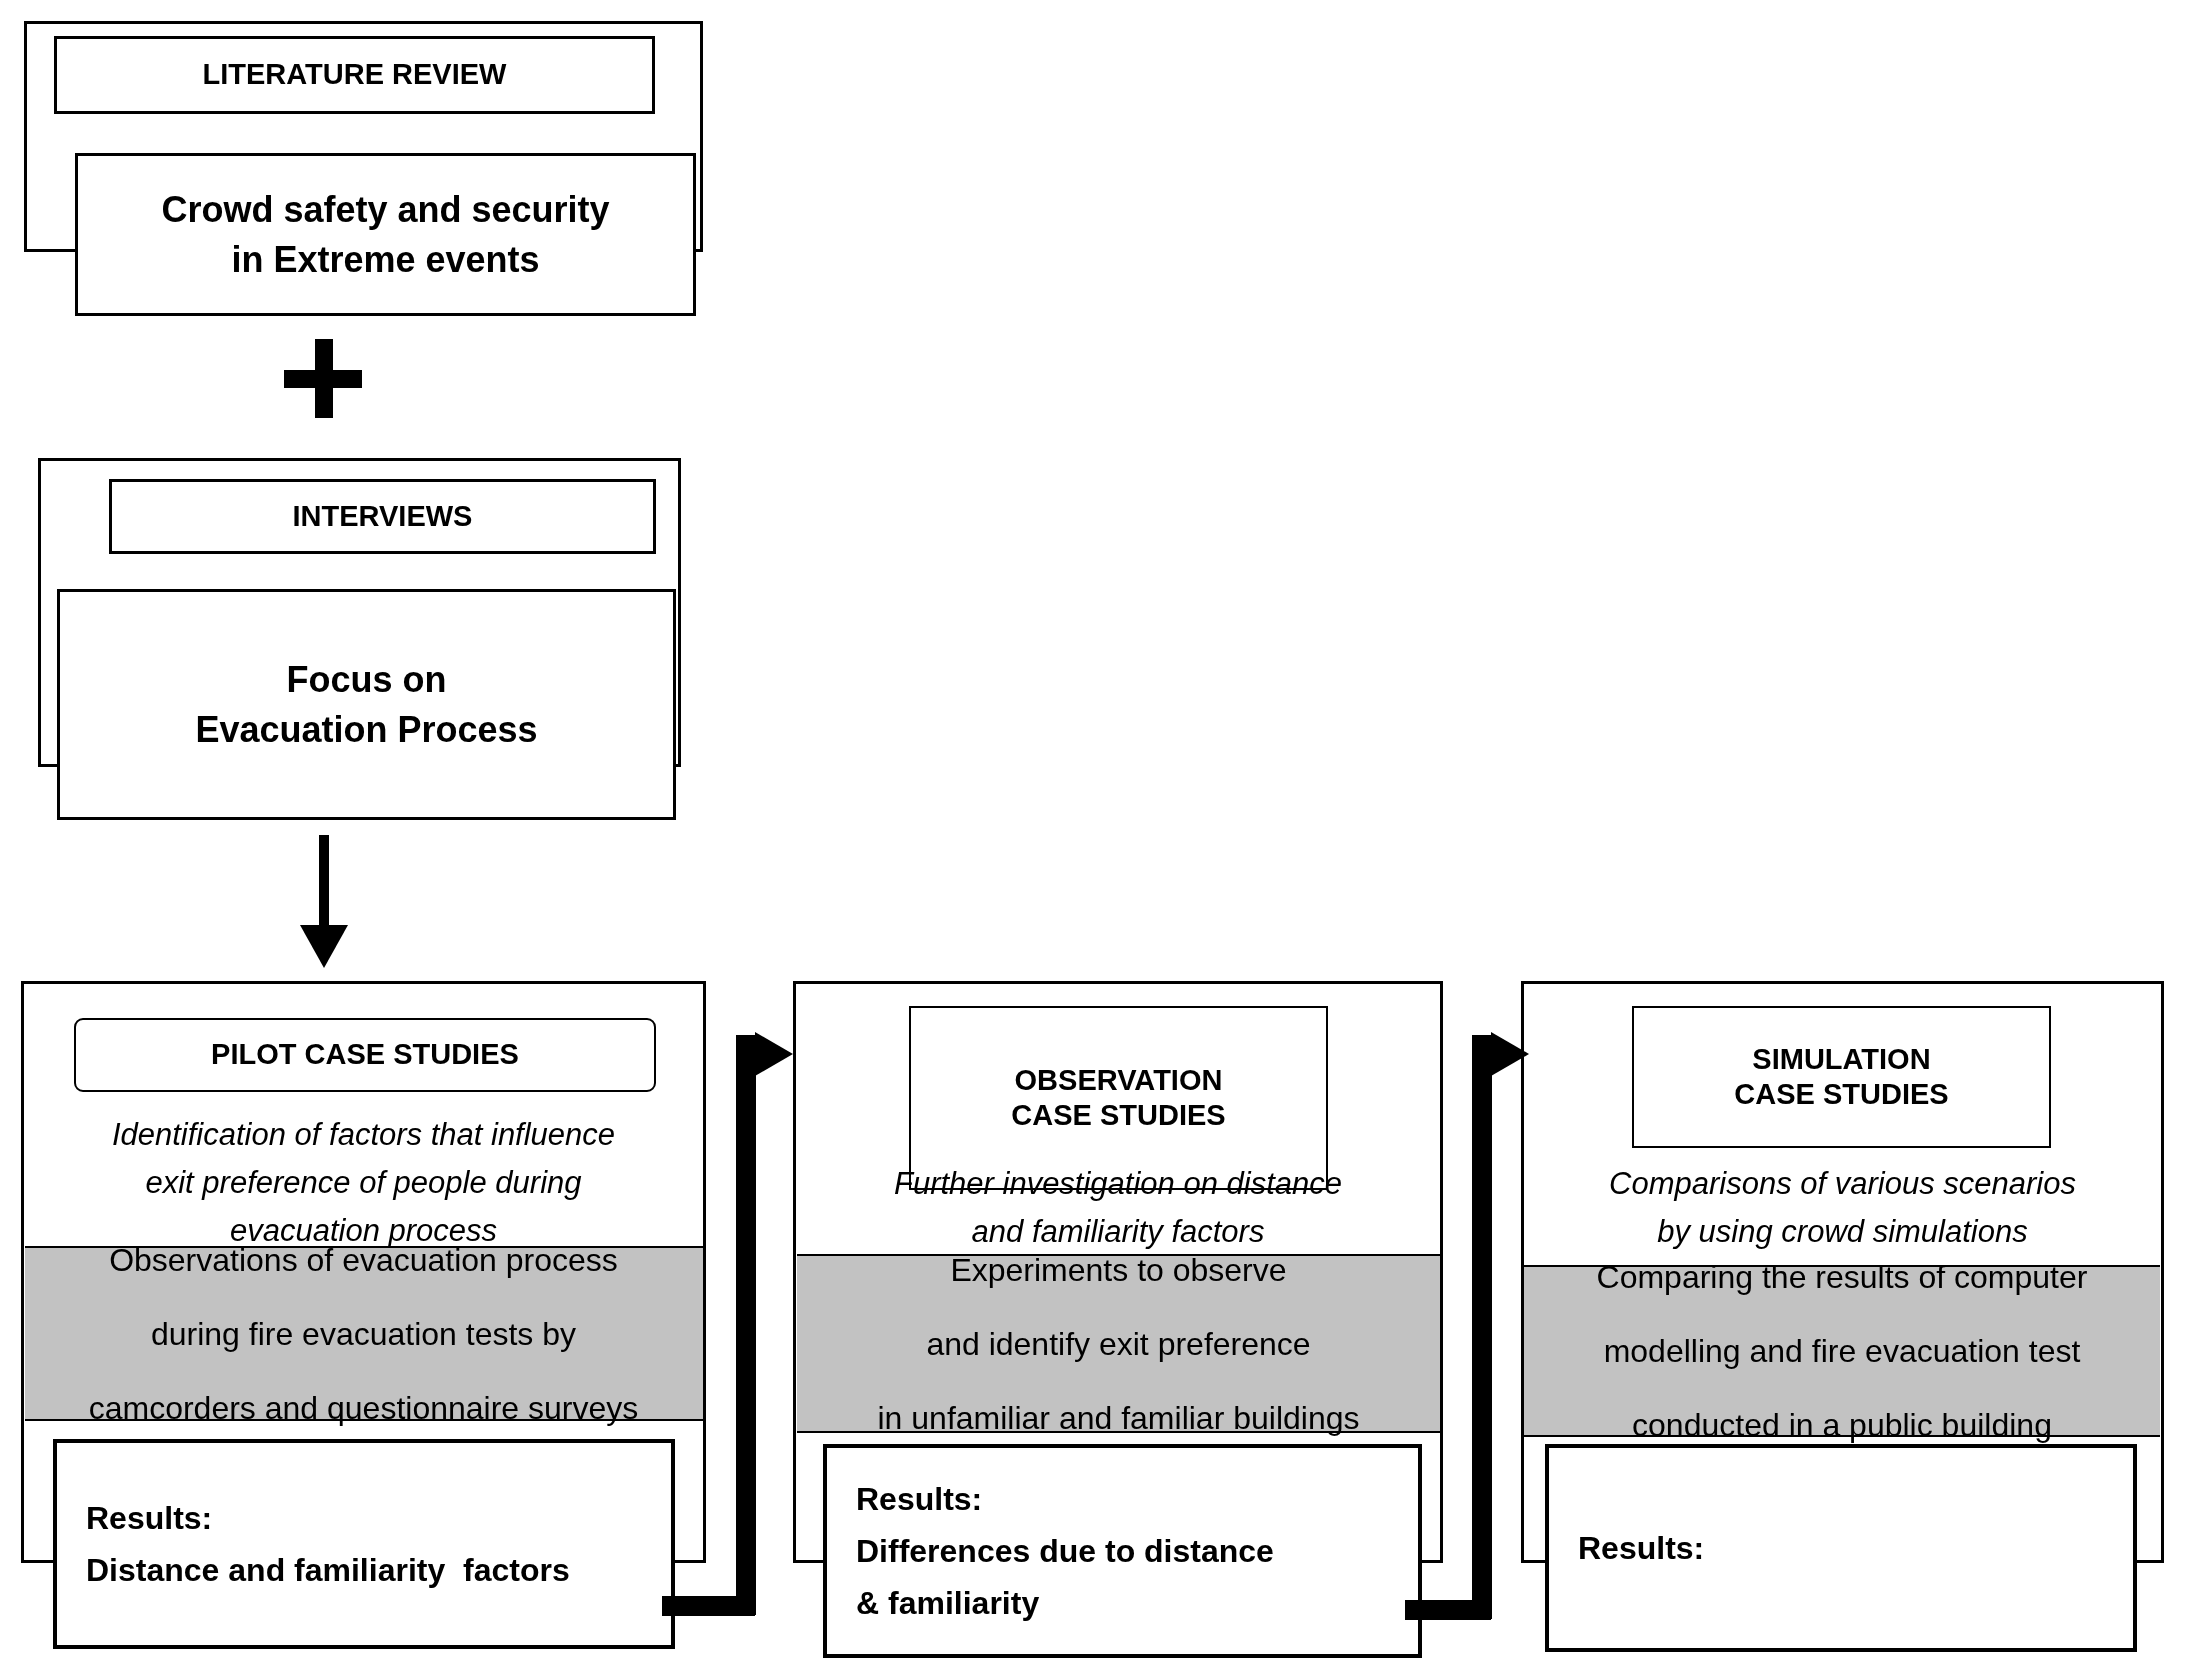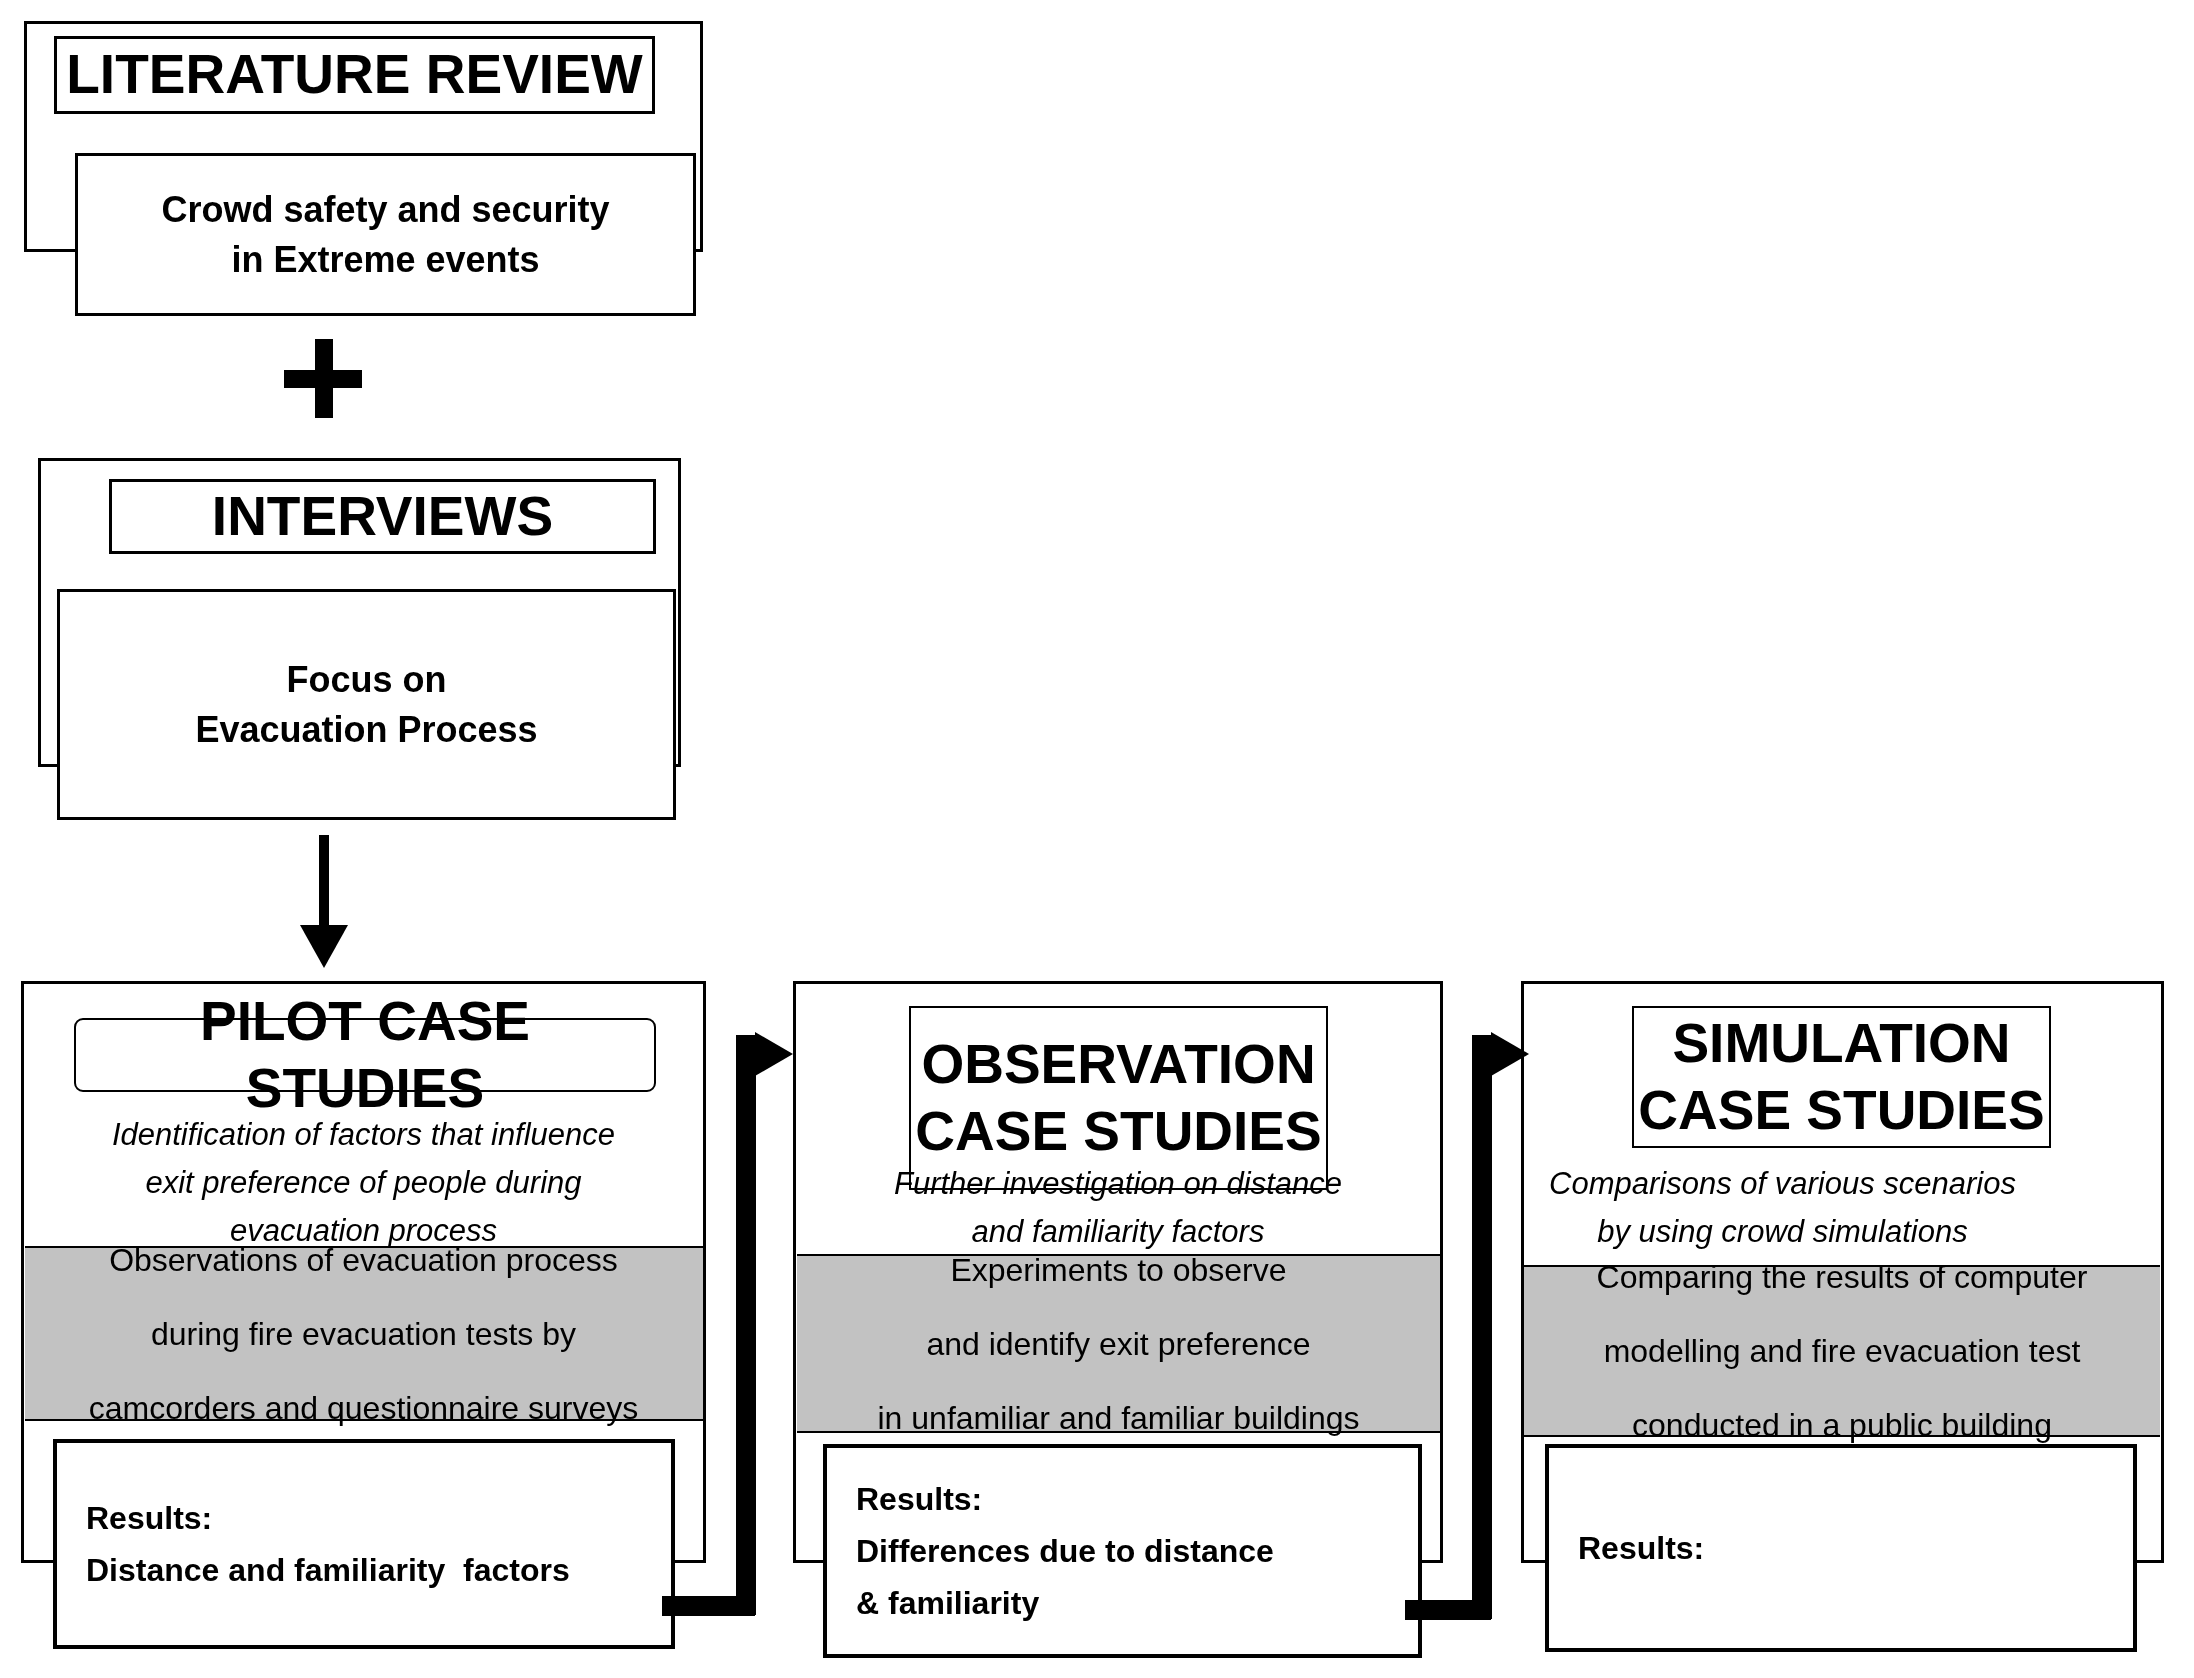--- a/index.html
+++ b/index.html
@@ -25,21 +25,21 @@
   .outer-box { z-index: 1; }
   .inner-box {
     z-index: 2;
     display: flex;
     align-items: center;
     justify-content: center;
     text-align: center;
   }
   .title-text {
     font-weight: bold;
-    font-size: 55px;
+    font-size: 29px;
     line-height: 1.22;
     white-space: pre-wrap;
   }
   .subtitle-text {
     font-weight: bold;
     font-size: 36px;
     line-height: 1.38;
     white-space: pre-wrap;
   }
   .desc-text {
@@ -185,21 +185,21 @@
     <div class="stroke connector" style="left:1405px; top:1600px; width:86px; height:19.6px;"></div>
     <div class="stroke connector" style="left:1472px; top:1035px; width:19.6px; height:584px;"></div>
     <div class="arrowhead-right" style="left:1491px; top:1032px;"></div>
   </div>
 
   <div class="box outer-box" style="left:1521px; top:981px; width:643px; height:582px;"></div>
   <div class="box inner-box" style="left:1632px; top:1006px; width:419px; height:142px; border-width:2.8px;">
     <span class="title-text">SIMULATION
 CASE STUDIES</span>
   </div>
-  <div class="desc-text" style="left:1468px; top:1160px; width:629px;">Comparisons of various scenarios
+  <div class="desc-text" style="left:1528px; top:1160px; width:629px;">Comparisons of various scenarios
 by using crowd simulations</div>
   <div class="method-band" style="left:1524px; top:1265px; width:636px; height:172px;">
     <span>Comparing the results of computer
 modelling and fire evacuation test
 conducted in a public building</span>
   </div>
   <div class="results-box" style="left:1545px; top:1444px; width:592px; height:208px; line-height:50px;">
     <div>Results:</div>
   </div>
 

